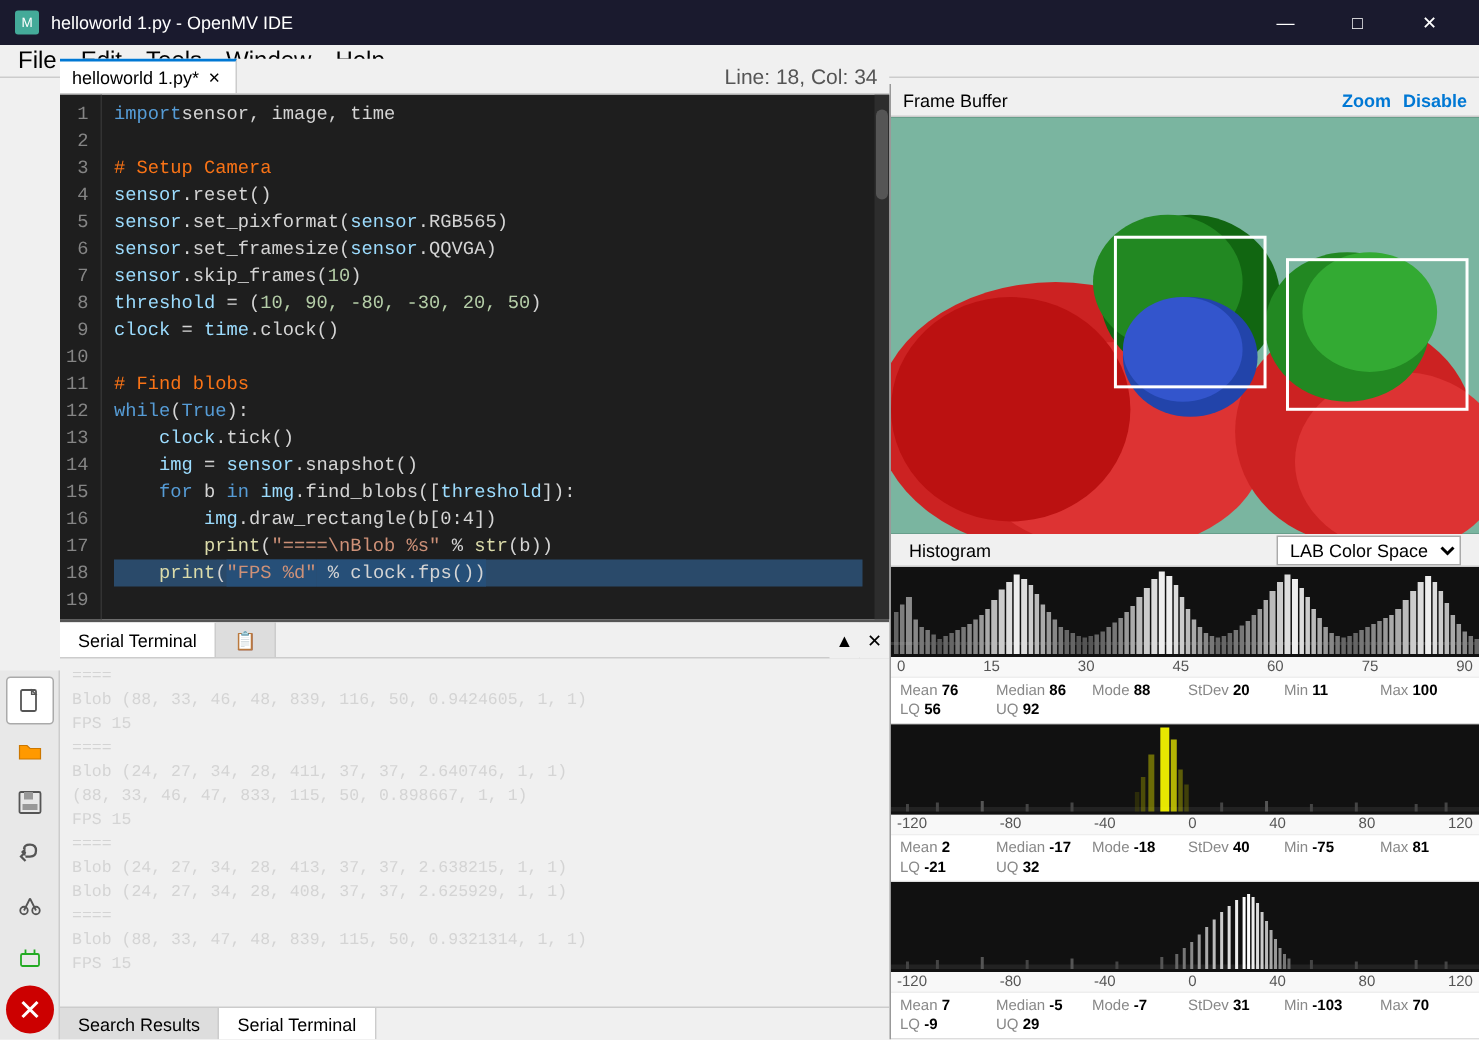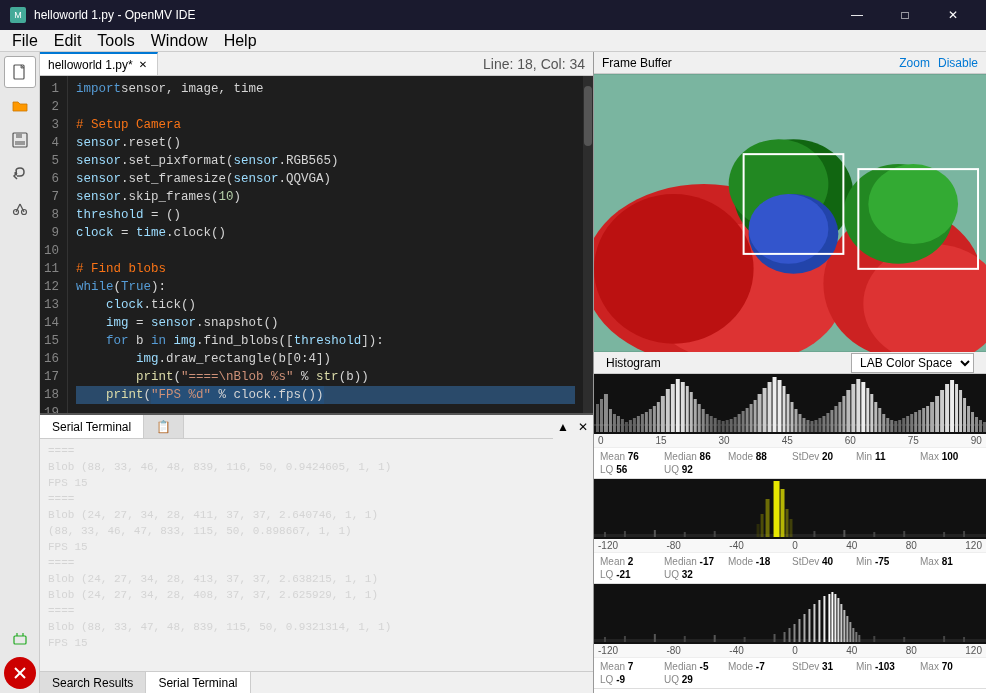--- a/index.html
+++ b/index.html
@@ -294,21 +294,21 @@
 </div>
 
 <div class="menu-bar">
   <div class="menu-item">File</div>
   <div class="menu-item">Edit</div>
   <div class="menu-item">Tools</div>
   <div class="menu-item">Window</div>
   <div class="menu-item">Help</div>
 </div>
 
-<div style="display:flex; flex:1; height: calc(693px - 30px - 22px);">
+<div style="display:flex; flex:1; height: calc(693px - 30px - 22px); align-items: flex-end;">
 
   <div class="left-toolbar">
     <div class="left-btn active">
       <svg width="18" height="18" viewBox="0 0 18 18">
         <rect x="3" y="2" width="10" height="14" rx="1" fill="none" stroke="#555" stroke-width="1.2"></rect>
         <path d="M10 2 L13 5 L10 5 Z" fill="#aaa" stroke="#555" stroke-width="0.8"></path>
       </svg>
     </div>
     <div class="left-btn">
       <svg width="18" height="18" viewBox="0 0 18 18">
@@ -389,21 +389,21 @@
             <div>19</div>
         </div>
         <div class="code-content">
           <div class="code-line"><span class="kw">import</span> <span style="color:#d4d4d4">sensor, image, time</span></div>
           <div class="code-line"></div>
           <div class="code-line"><span class="cm"># Setup Camera</span></div>
           <div class="code-line"><span style="color:#9cdcfe">sensor</span><span>.reset()</span></div>
           <div class="code-line"><span style="color:#9cdcfe">sensor</span><span>.set_pixformat(</span><span style="color:#9cdcfe">sensor</span><span>.RGB565)</span></div>
           <div class="code-line"><span style="color:#9cdcfe">sensor</span><span>.set_framesize(</span><span style="color:#9cdcfe">sensor</span><span>.QQVGA)</span></div>
           <div class="code-line"><span style="color:#9cdcfe">sensor</span><span>.skip_frames(</span><span class="num">10</span><span>)</span></div>
-          <div class="code-line"><span style="color:#9cdcfe">threshold</span><span> = (</span><span>)</span></div>
+          <div class="code-line"><span style="color:#9cdcfe">threshold</span><span> = (</span><span class="num">10, 90, -80, -30, 20, 50</span><span>)</span></div>
           <div class="code-line"><span style="color:#9cdcfe">clock</span><span> = </span><span style="color:#9cdcfe">time</span><span>.clock()</span></div>
           <div class="code-line"></div>
           <div class="code-line"><span class="cm"># Find blobs</span></div>
           <div class="code-line"><span class="kw">while</span><span>(</span><span class="kw">True</span><span>):</span></div>
           <div class="code-line"><span>    </span><span style="color:#9cdcfe">clock</span><span>.tick()</span></div>
           <div class="code-line"><span>    </span><span style="color:#9cdcfe">img</span><span> = </span><span style="color:#9cdcfe">sensor</span><span>.snapshot()</span></div>
           <div class="code-line"><span>    </span><span class="kw">for</span><span> b </span><span class="kw">in</span><span> </span><span style="color:#9cdcfe">img</span><span>.find_blobs([</span><span style="color:#9cdcfe">threshold</span><span>]):</span></div>
           <div class="code-line"><span>        </span><span style="color:#9cdcfe">img</span><span>.draw_rectangle(b[0:4])</span></div>
           <div class="code-line"><span>        </span><span class="fn">print</span><span>(</span><span class="str">"====\nBlob %s"</span><span> % </span><span class="fn">str</span><span>(b))</span></div>
           <div class="code-line" style="background:#2a4a6a;"><span>    </span><span class="fn">print</span><span>(</span><span class="str sel">"FPS %d"</span><span class="sel"> % clock.fps())</span></div>
@@ -457,21 +457,21 @@
         </div>
       </div>
     </div>
   </div>
 
   <div class="right-panel">
 
     <div class="frame-buffer">
       <div class="frame-buffer-header">
         <span>Frame Buffer</span>
-        <div style="display:flex; gap:8px;">
+        <div style="display:flex; gap:8px;font-weight:bold;">
           <span style="color:#0078d4; cursor:pointer;">Zoom</span>
           <span style="color:#0078d4; cursor:pointer;">Disable</span>
         </div>
       </div>
       <div class="frame-buffer-canvas">
         
         <svg class="blobs-svg" viewBox="0 0 393 278" xmlns="http://www.w3.org/2000/svg">
 
           <rect width="393" height="278" fill="#7ab5a0"></rect>
 

